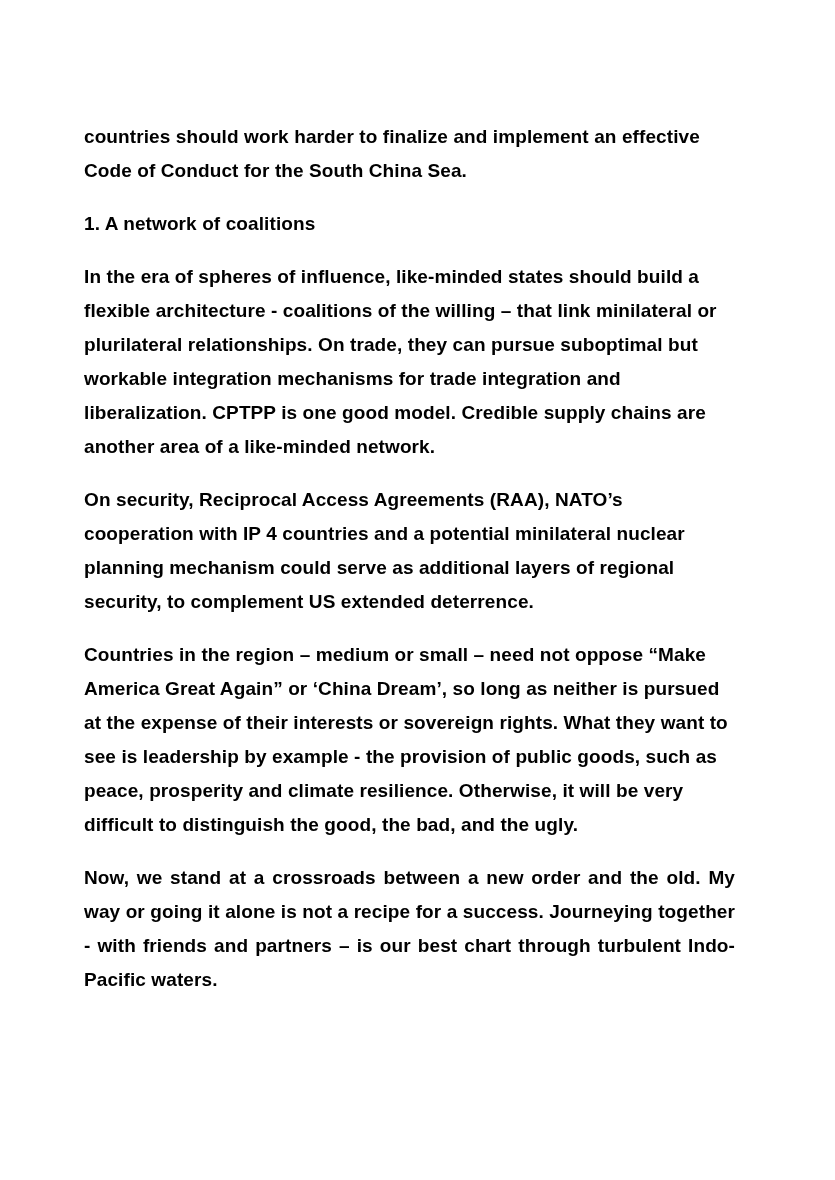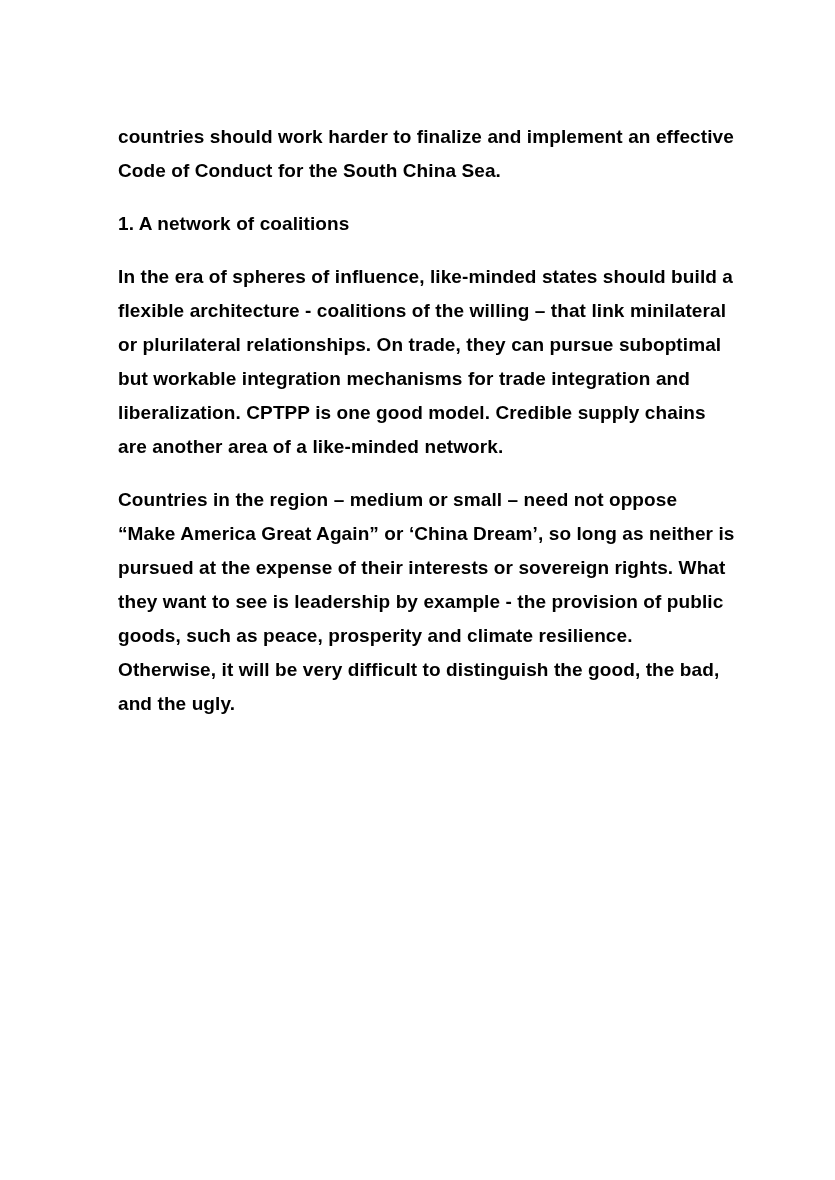--- a/index.html
+++ b/index.html
@@ -9,21 +9,21 @@
   }
   body {
     width: 835px;
     height: 1180px;
     overflow: hidden;
   }
   .page {
     box-sizing: border-box;
     width: 835px;
     height: 1180px;
-    padding: 120px 100px 0 118px;
+    padding: 120px 100px 0 84px;
     background: #ffffff;
   }
   .para {
     margin: 0 0 19px 0;
     font-family: "Liberation Sans", "DejaVu Sans", sans-serif;
     font-weight: bold;
     font-size: 19px;
     line-height: 34px;
     color: #000000;
     text-align: left;
@@ -37,16 +37,18 @@
 </head>
 <body>
 
 <div class="page">
   <p class="para">countries should work harder to finalize and implement an effective Code of Conduct for the South China Sea.</p>
 
   <p class="para">1. A network of coalitions</p>
 
   <p class="para">In the era of spheres of influence, like-minded states should build a flexible architecture - coalitions of the willing – that link minilateral or plurilateral relationships. On trade, they can pursue suboptimal but workable integration mechanisms for trade integration and liberalization. CPTPP is one good model. Credible supply chains are another area of a like-minded network.</p>
 
+  <p class="para">On security, Reciprocal Access Agreements (RAA), NATO’s cooperation with IP 4 countries and a potential minilateral nuclear planning mechanism could serve as additional layers of regional security, to complement US extended deterrence.</p>
 
   <p class="para">Countries in the region – medium or small – need not oppose “Make America Great Again” or ‘China Dream’, so long as neither is pursued at the expense of their interests or sovereign rights. What they want to see is leadership by example - the provision of public goods, such as peace, prosperity and climate resilience. Otherwise, it will be very difficult to distinguish the good, the bad, and the ugly.</p>
 
+  <p class="para justified">Now, we stand at a crossroads between a new order and the old. My way or going it alone is not a recipe for a success. Journeying together - with friends and partners – is our best chart through turbulent Indo-Pacific waters.</p>
 </div>
 
 </body></html>

